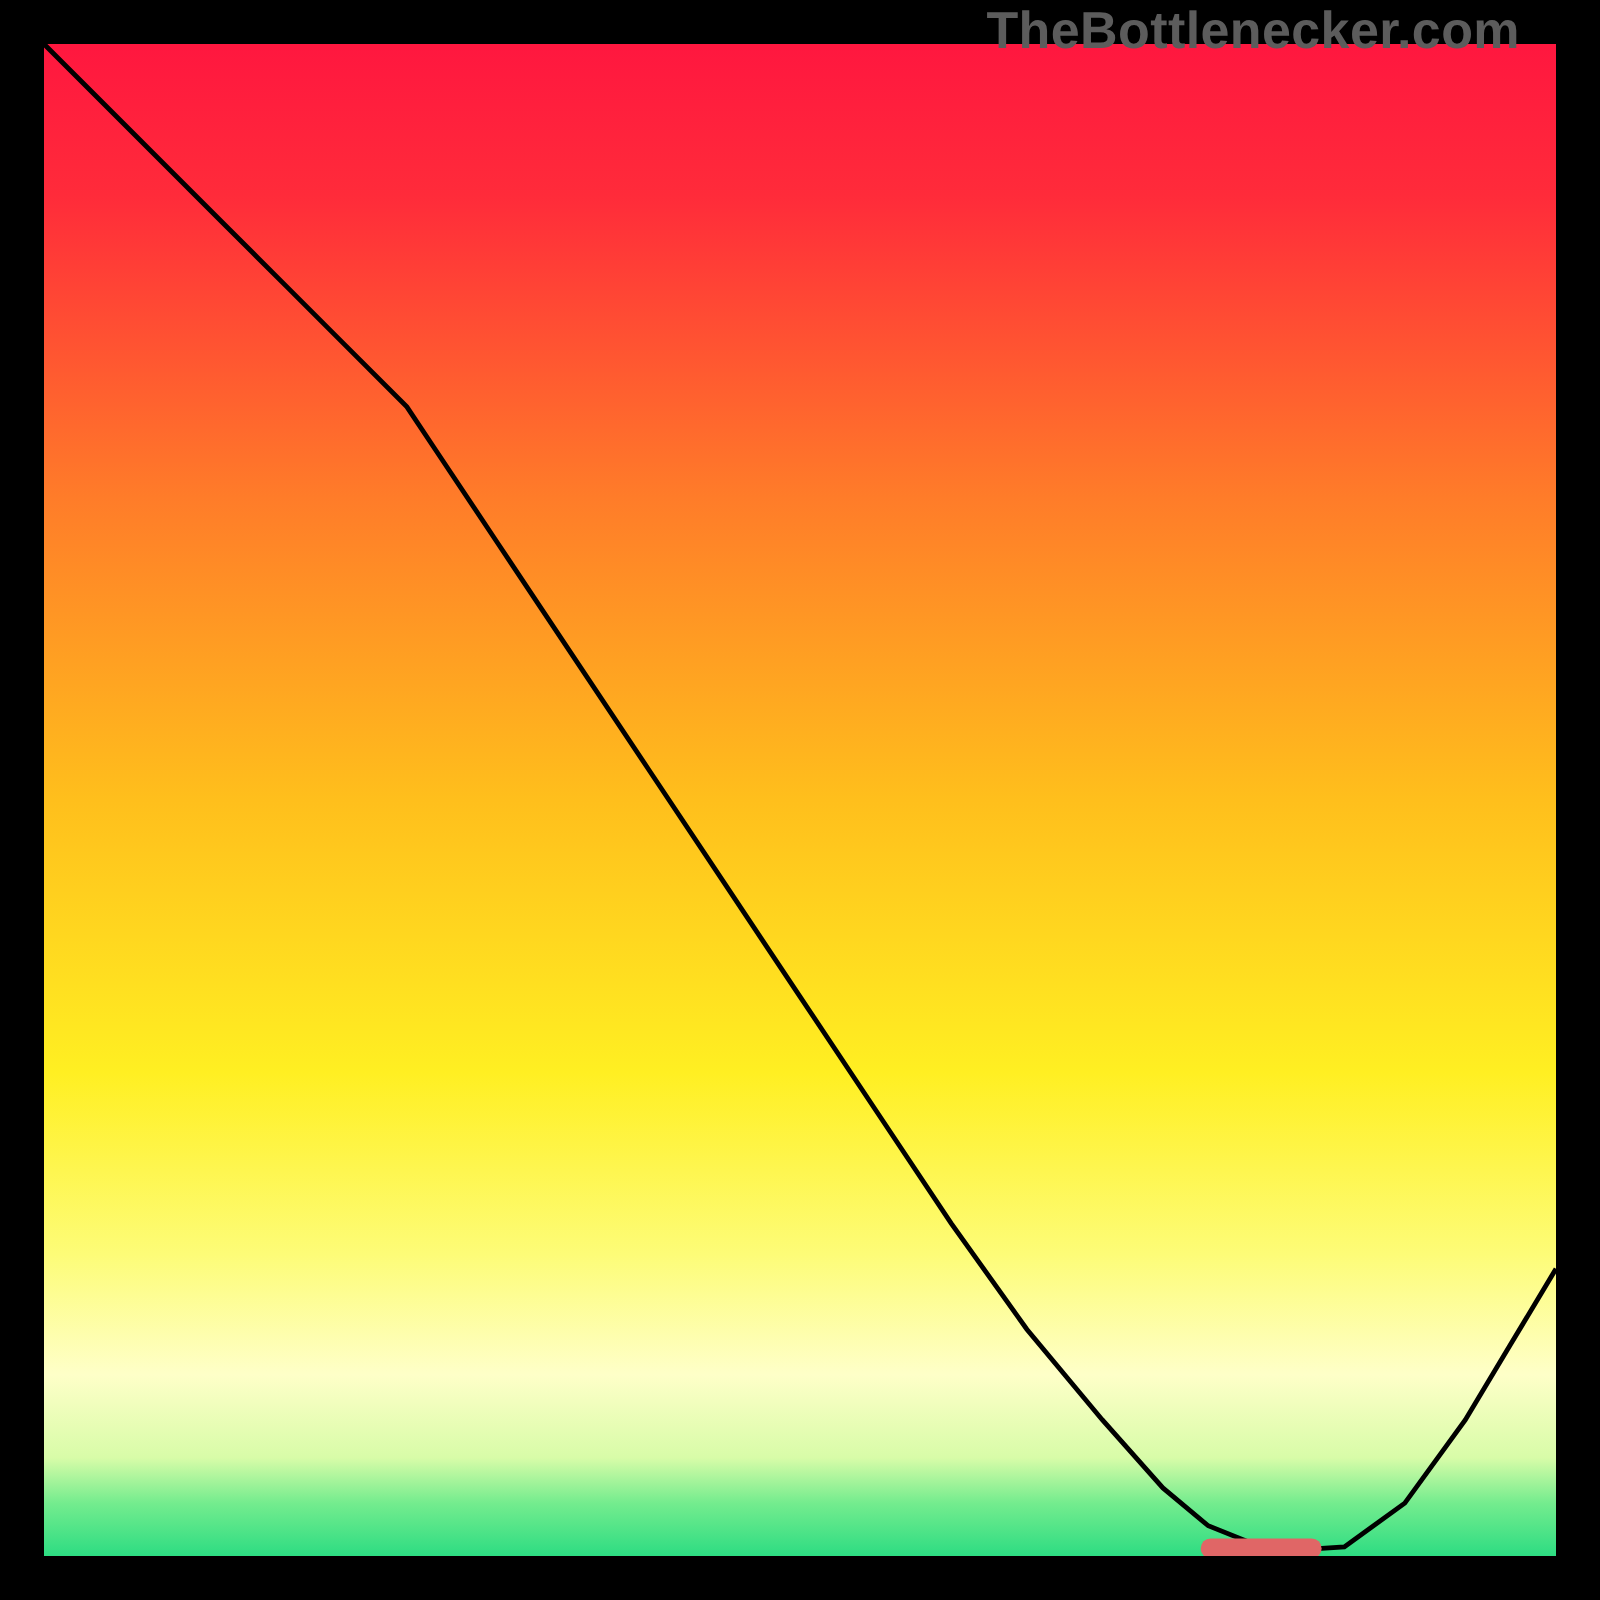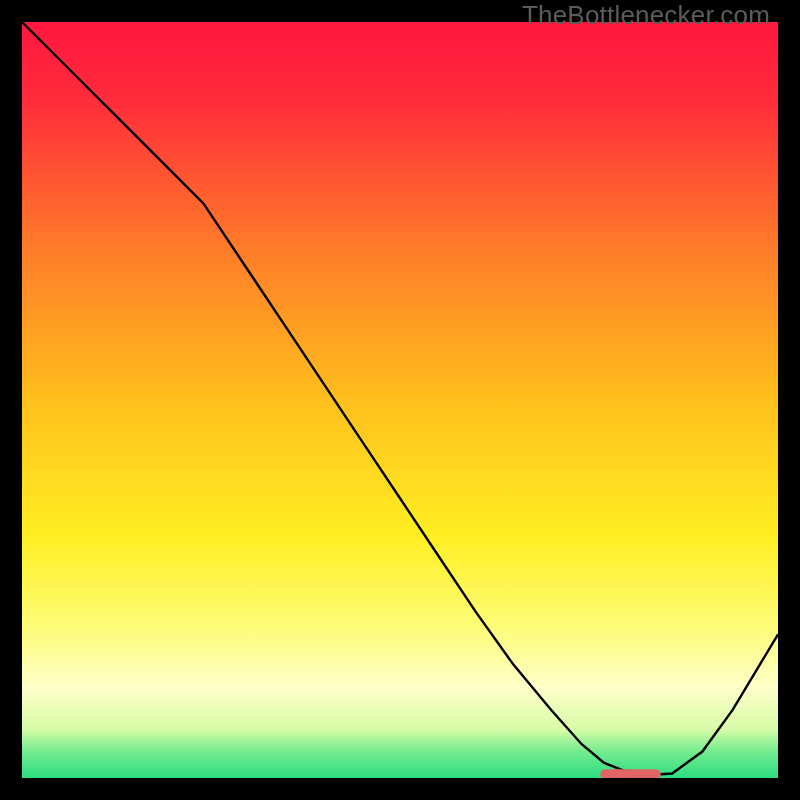--- a/index.html
+++ b/index.html
@@ -22,25 +22,25 @@
   .plot {
     position: absolute;
     left: 0;
     top: 0;
     width: 756px;
     height: 756px;
   }
   .watermark {
     position: absolute;
     top: 0px;
-    right: 30px;
+    right: 40px;
     color: #5c5c5c;
     font-size: 26px;
     letter-spacing: 0.2px;
-    font-weight: 400;
+    font-weight: 700;
   }
 </style>
 </head>
 <body>
 
 <div class="frame">
   <svg class="plot" viewBox="0 0 756 756">
     <defs>
       <linearGradient id="bg-grad" x1="0" y1="0" x2="0" y2="1">
           <stop offset="0%" stop-color="#ff173f"></stop>

